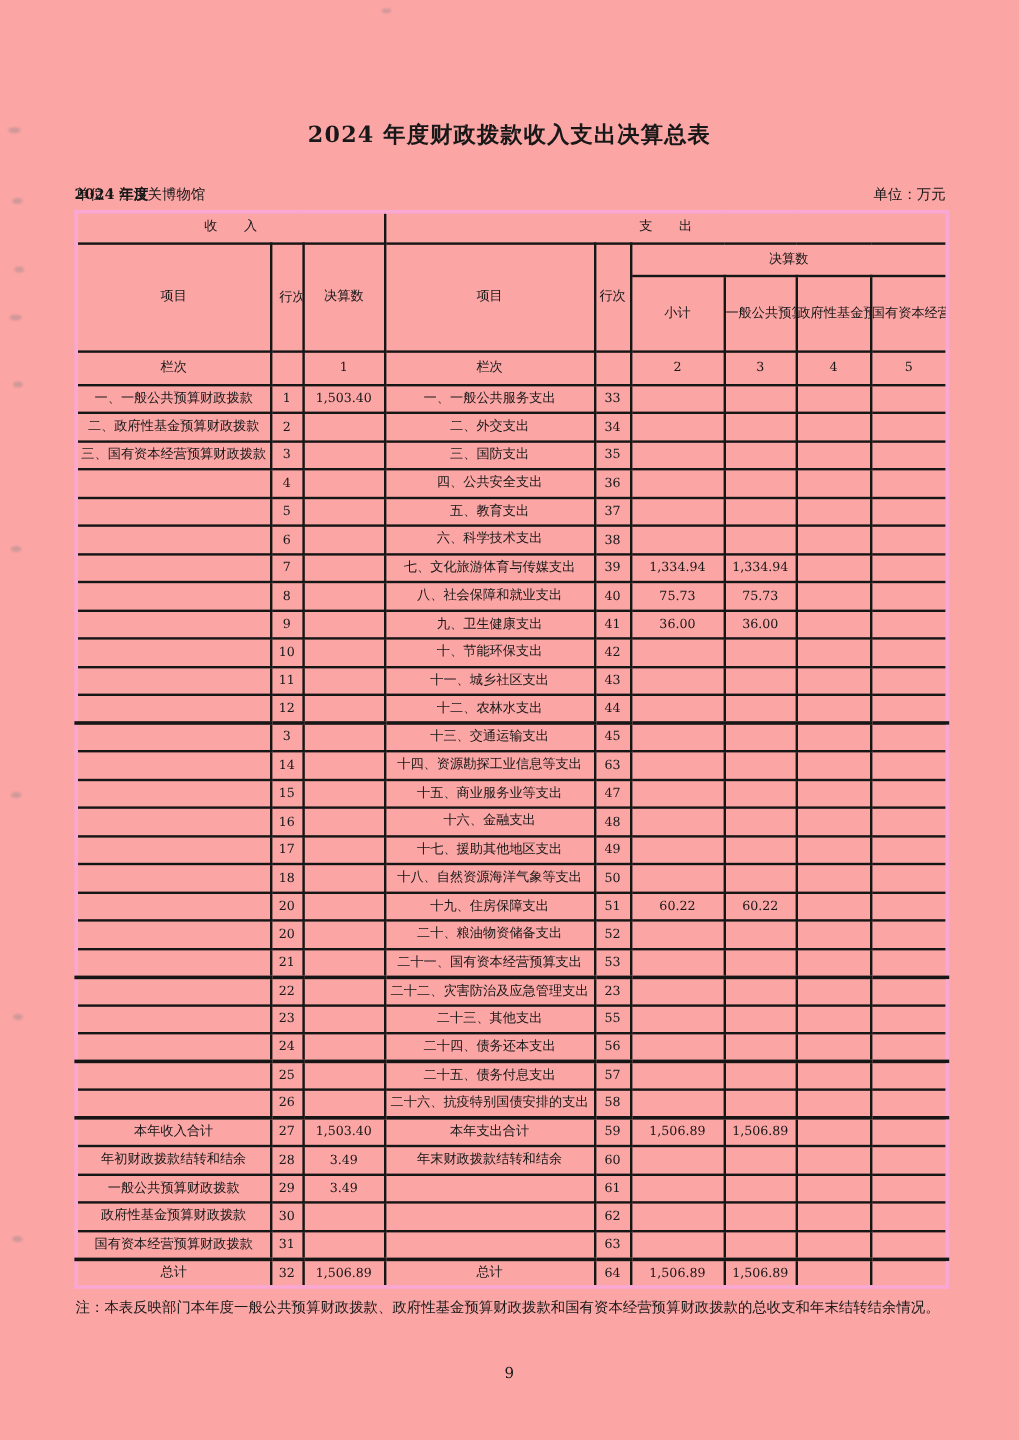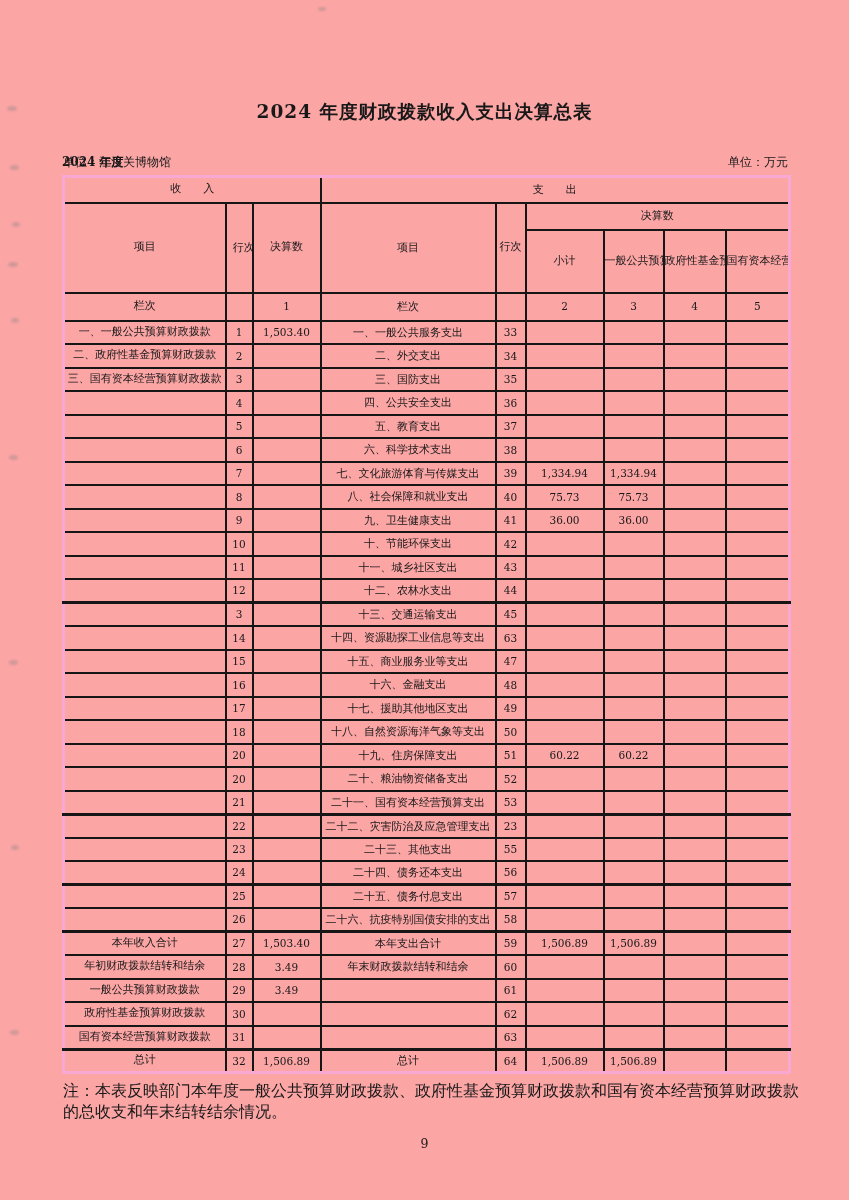--- a/index.html
+++ b/index.html
@@ -43,21 +43,21 @@
   th.wrap { white-space:normal; line-height:1.95; padding:2px 3px; }
   th.vert { white-space:normal; }
   th.vert span { display:inline-block; width:1.15em; line-height:1.75; }
 
   td.item-l { text-align:left; padding:0 3px 0 7px; }
   td.indent { padding-left:16px; }
   td.bold-center { text-align:center; font-weight:bold; padding:0 2px; }
   td.num-c { text-align:center; font-size:10.5px; }
   td.num-r { text-align:right; padding-right:7px; font-size:10.5px; }
 
-  .note { position:absolute; top:1081px; left:63px; width:740px; font-size:16px; }
+  .note { position:absolute; top:1081px; left:63px; width:740px; font-size:12px; }
   .pageno { position:absolute; top:1136px; left:0; width:100%; text-align:center; font-size:12.5px; }
 
   .artifact {
     position:absolute; background:rgba(130,130,130,0.35);
     border-radius:50%; filter:blur(1px);
   }
 </style>
 </head>
 <body>
 

